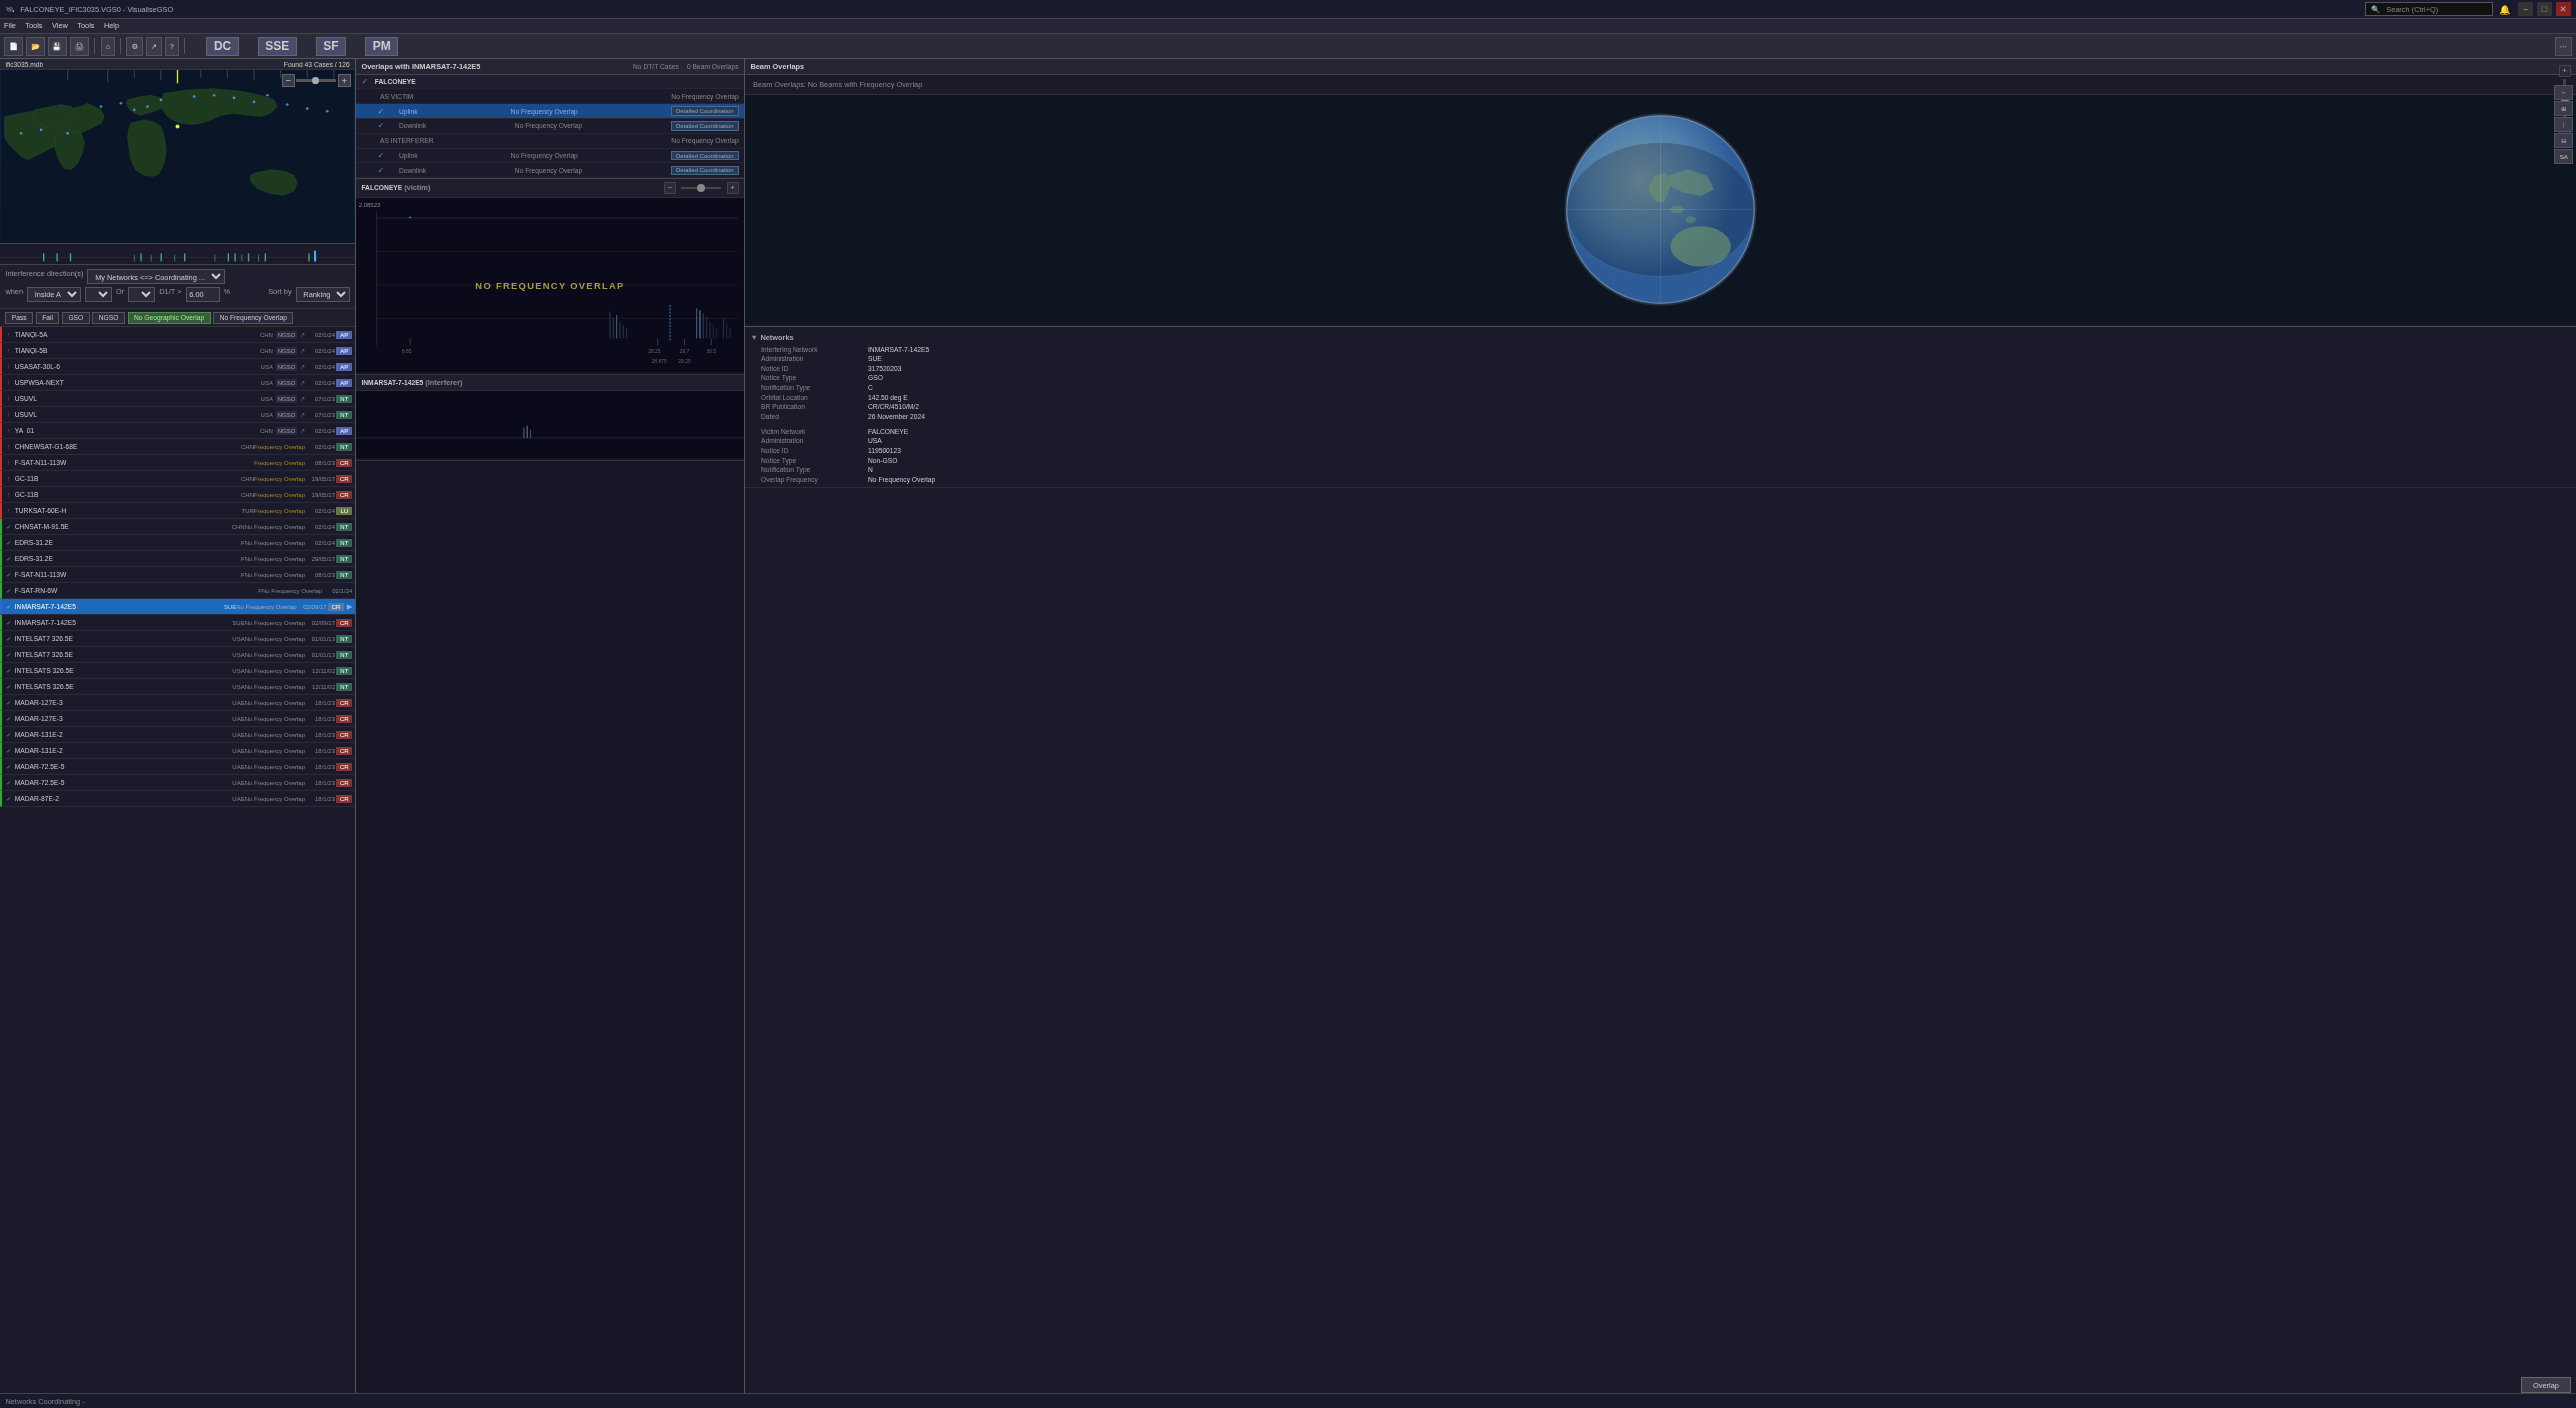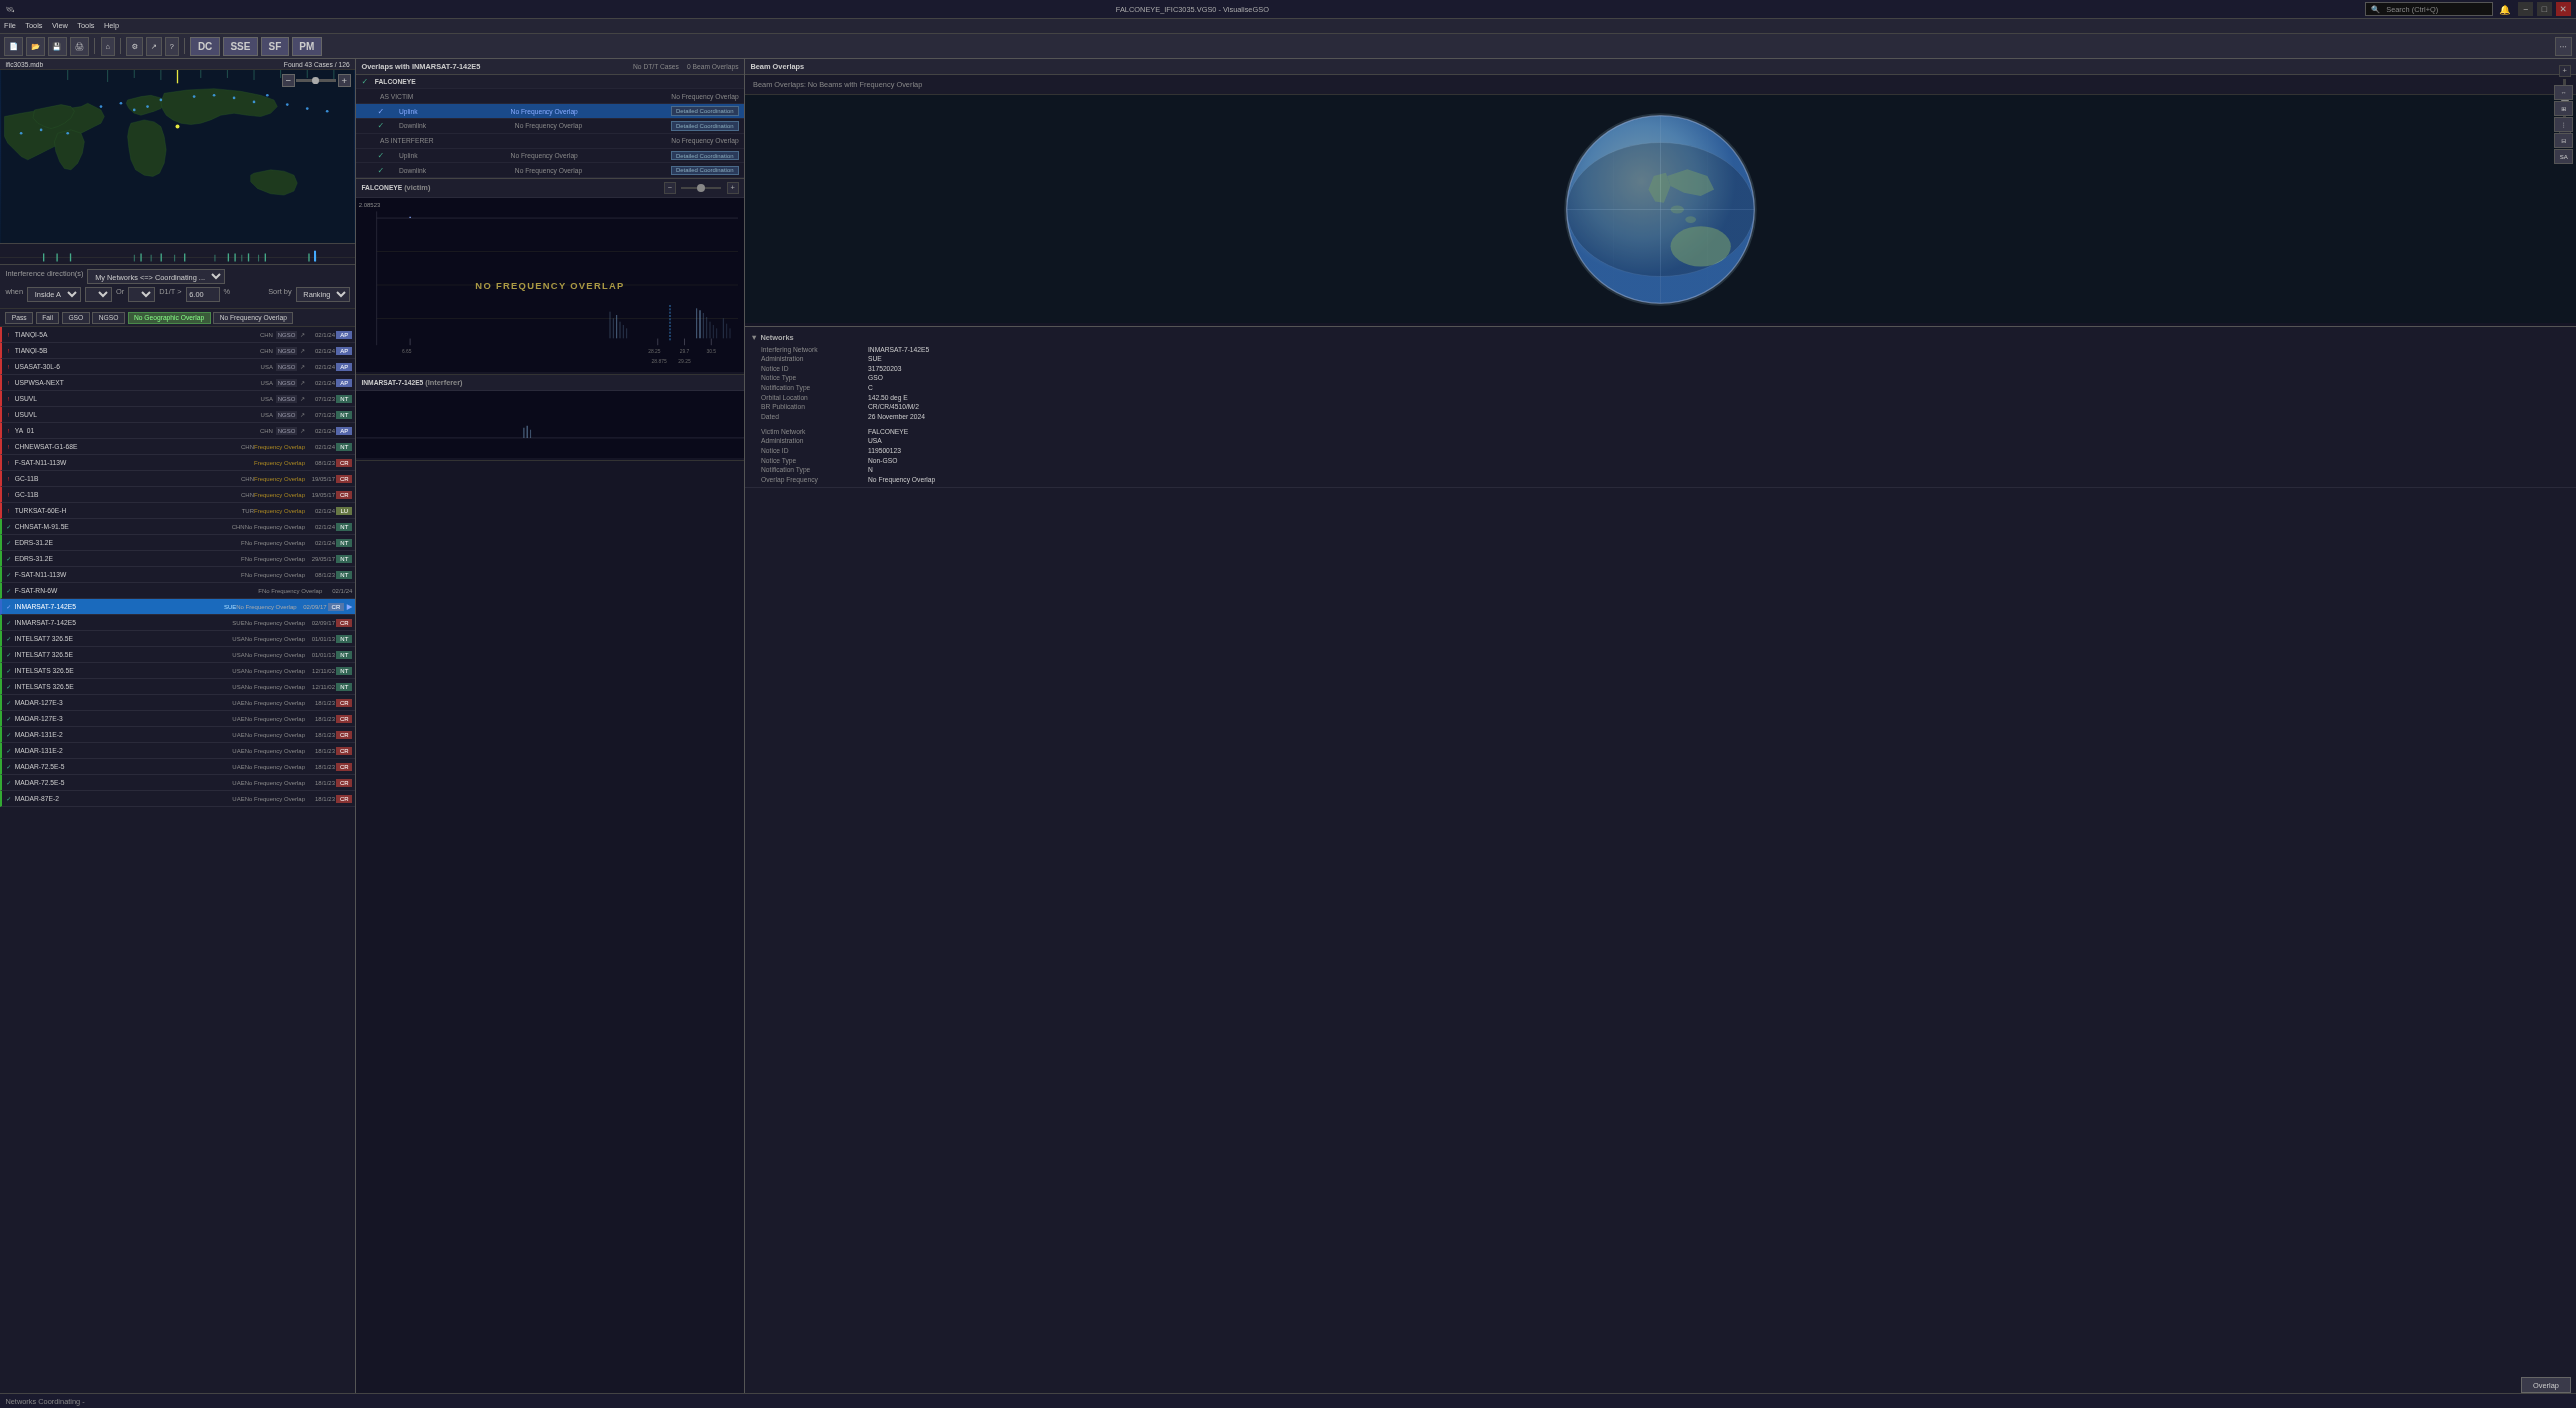--- a/index.html
+++ b/index.html
@@ -9,21 +9,21 @@
     #titlebar {
       background: #1a1a2e;
       height: 19px;
       display: flex;
       align-items: center;
       padding: 0 5.4px;
       color: #aaa;
       font-size: 8px;
       border-bottom: 0.7px solid #444;
     }
-    #titlebar .title { flex: 1; text-align: center; }
+    #titlebar .title { flex: 1; }
     #titlebar .win-controls { display: flex; gap: 4px; }
     #titlebar .win-btn {
       width: 14.8px; height: 14.8px; display: flex; align-items: center; justify-content: center;
       background: #333; color: #aaa; cursor: pointer; border: none; font-size: 8.7px;
     }
 
     
     #menubar {
       background: #252535;
       height: 14.8px;
@@ -55,24 +55,24 @@
       height: 19px;
       display: flex; align-items: center; gap: 2px;
     }
     .tb-sep { width: 0.7px; height: 16px; background: #555; margin: 0 2.7px; }
     .tb-tag {
       background: #4a4a6a;
       border: 0.7px solid #666;
       color: #ccc;
       padding: 2px 6.7px;
       cursor: pointer;
-      font-size: 10px;
+      font-size: 12px;
       font-weight: bold;
       height: 19px;
-      display: flex; align-items: center;
+      display: flex; align-items: center; margin-left: 16px;
     }
 
     
     #main {
       display: flex;
       height: calc(1408px - 19px - 14.8px - 25.5px - 14.8px);
     }
 
     
     #statusbar {

